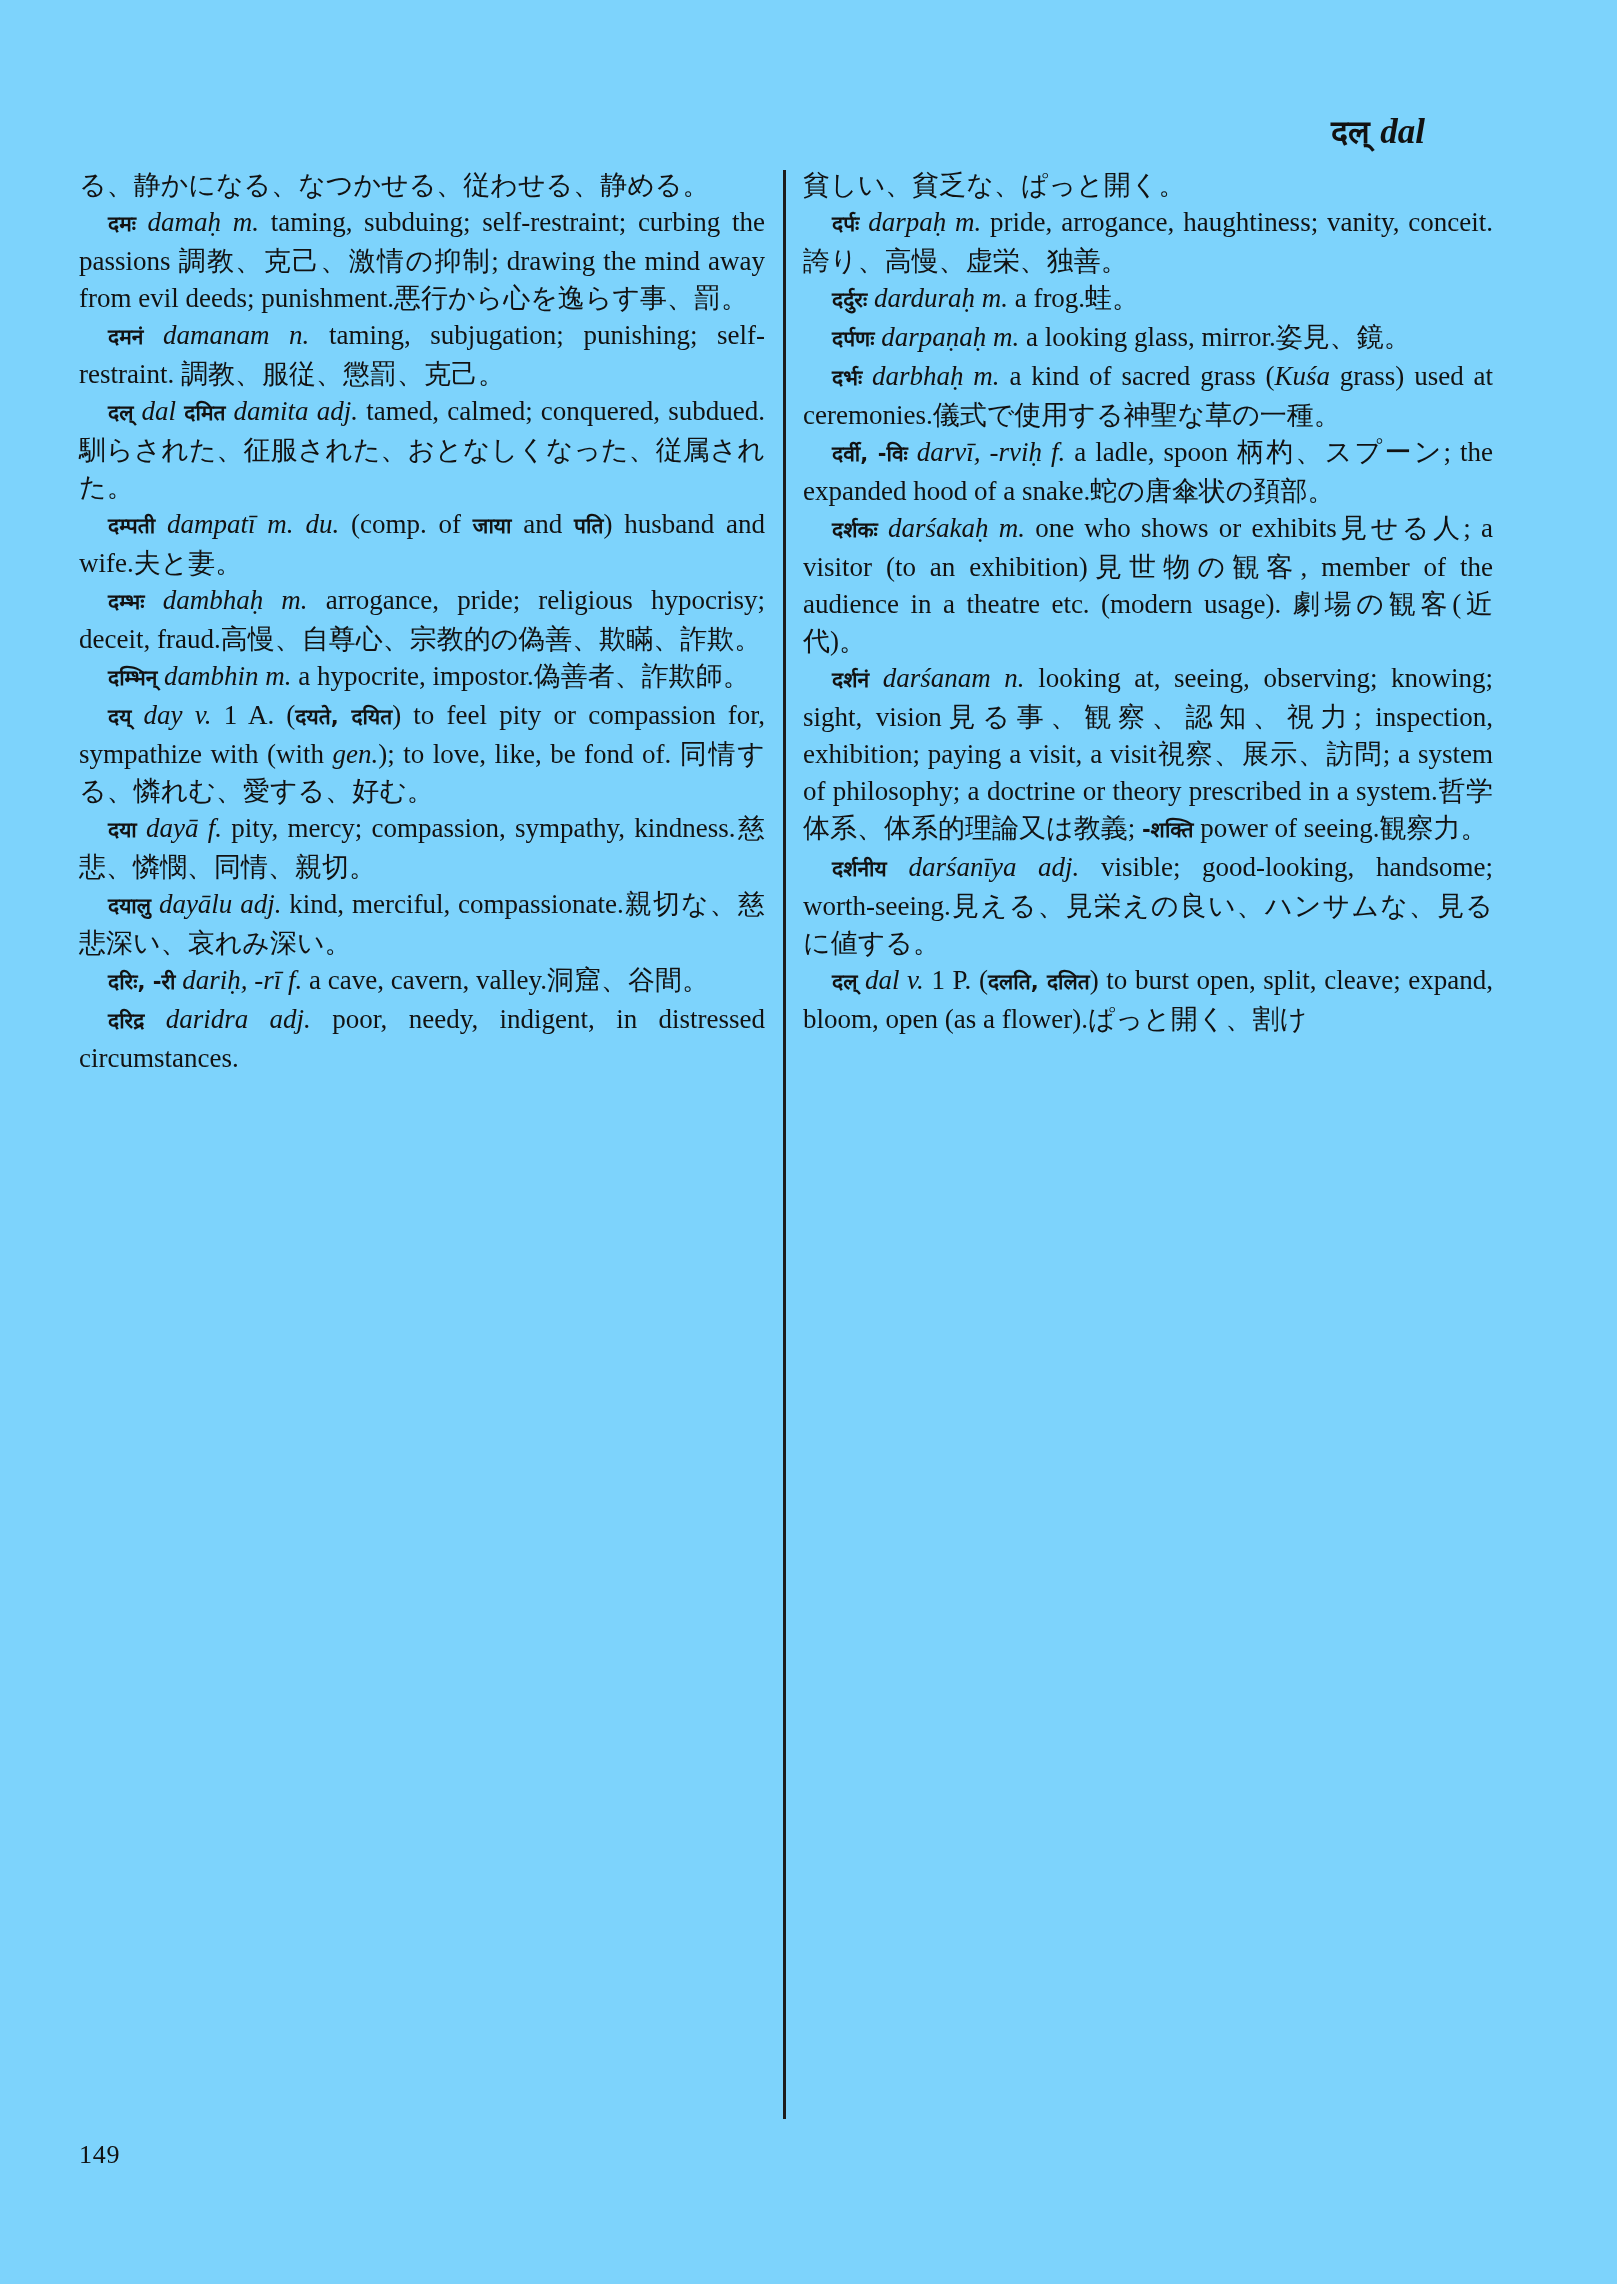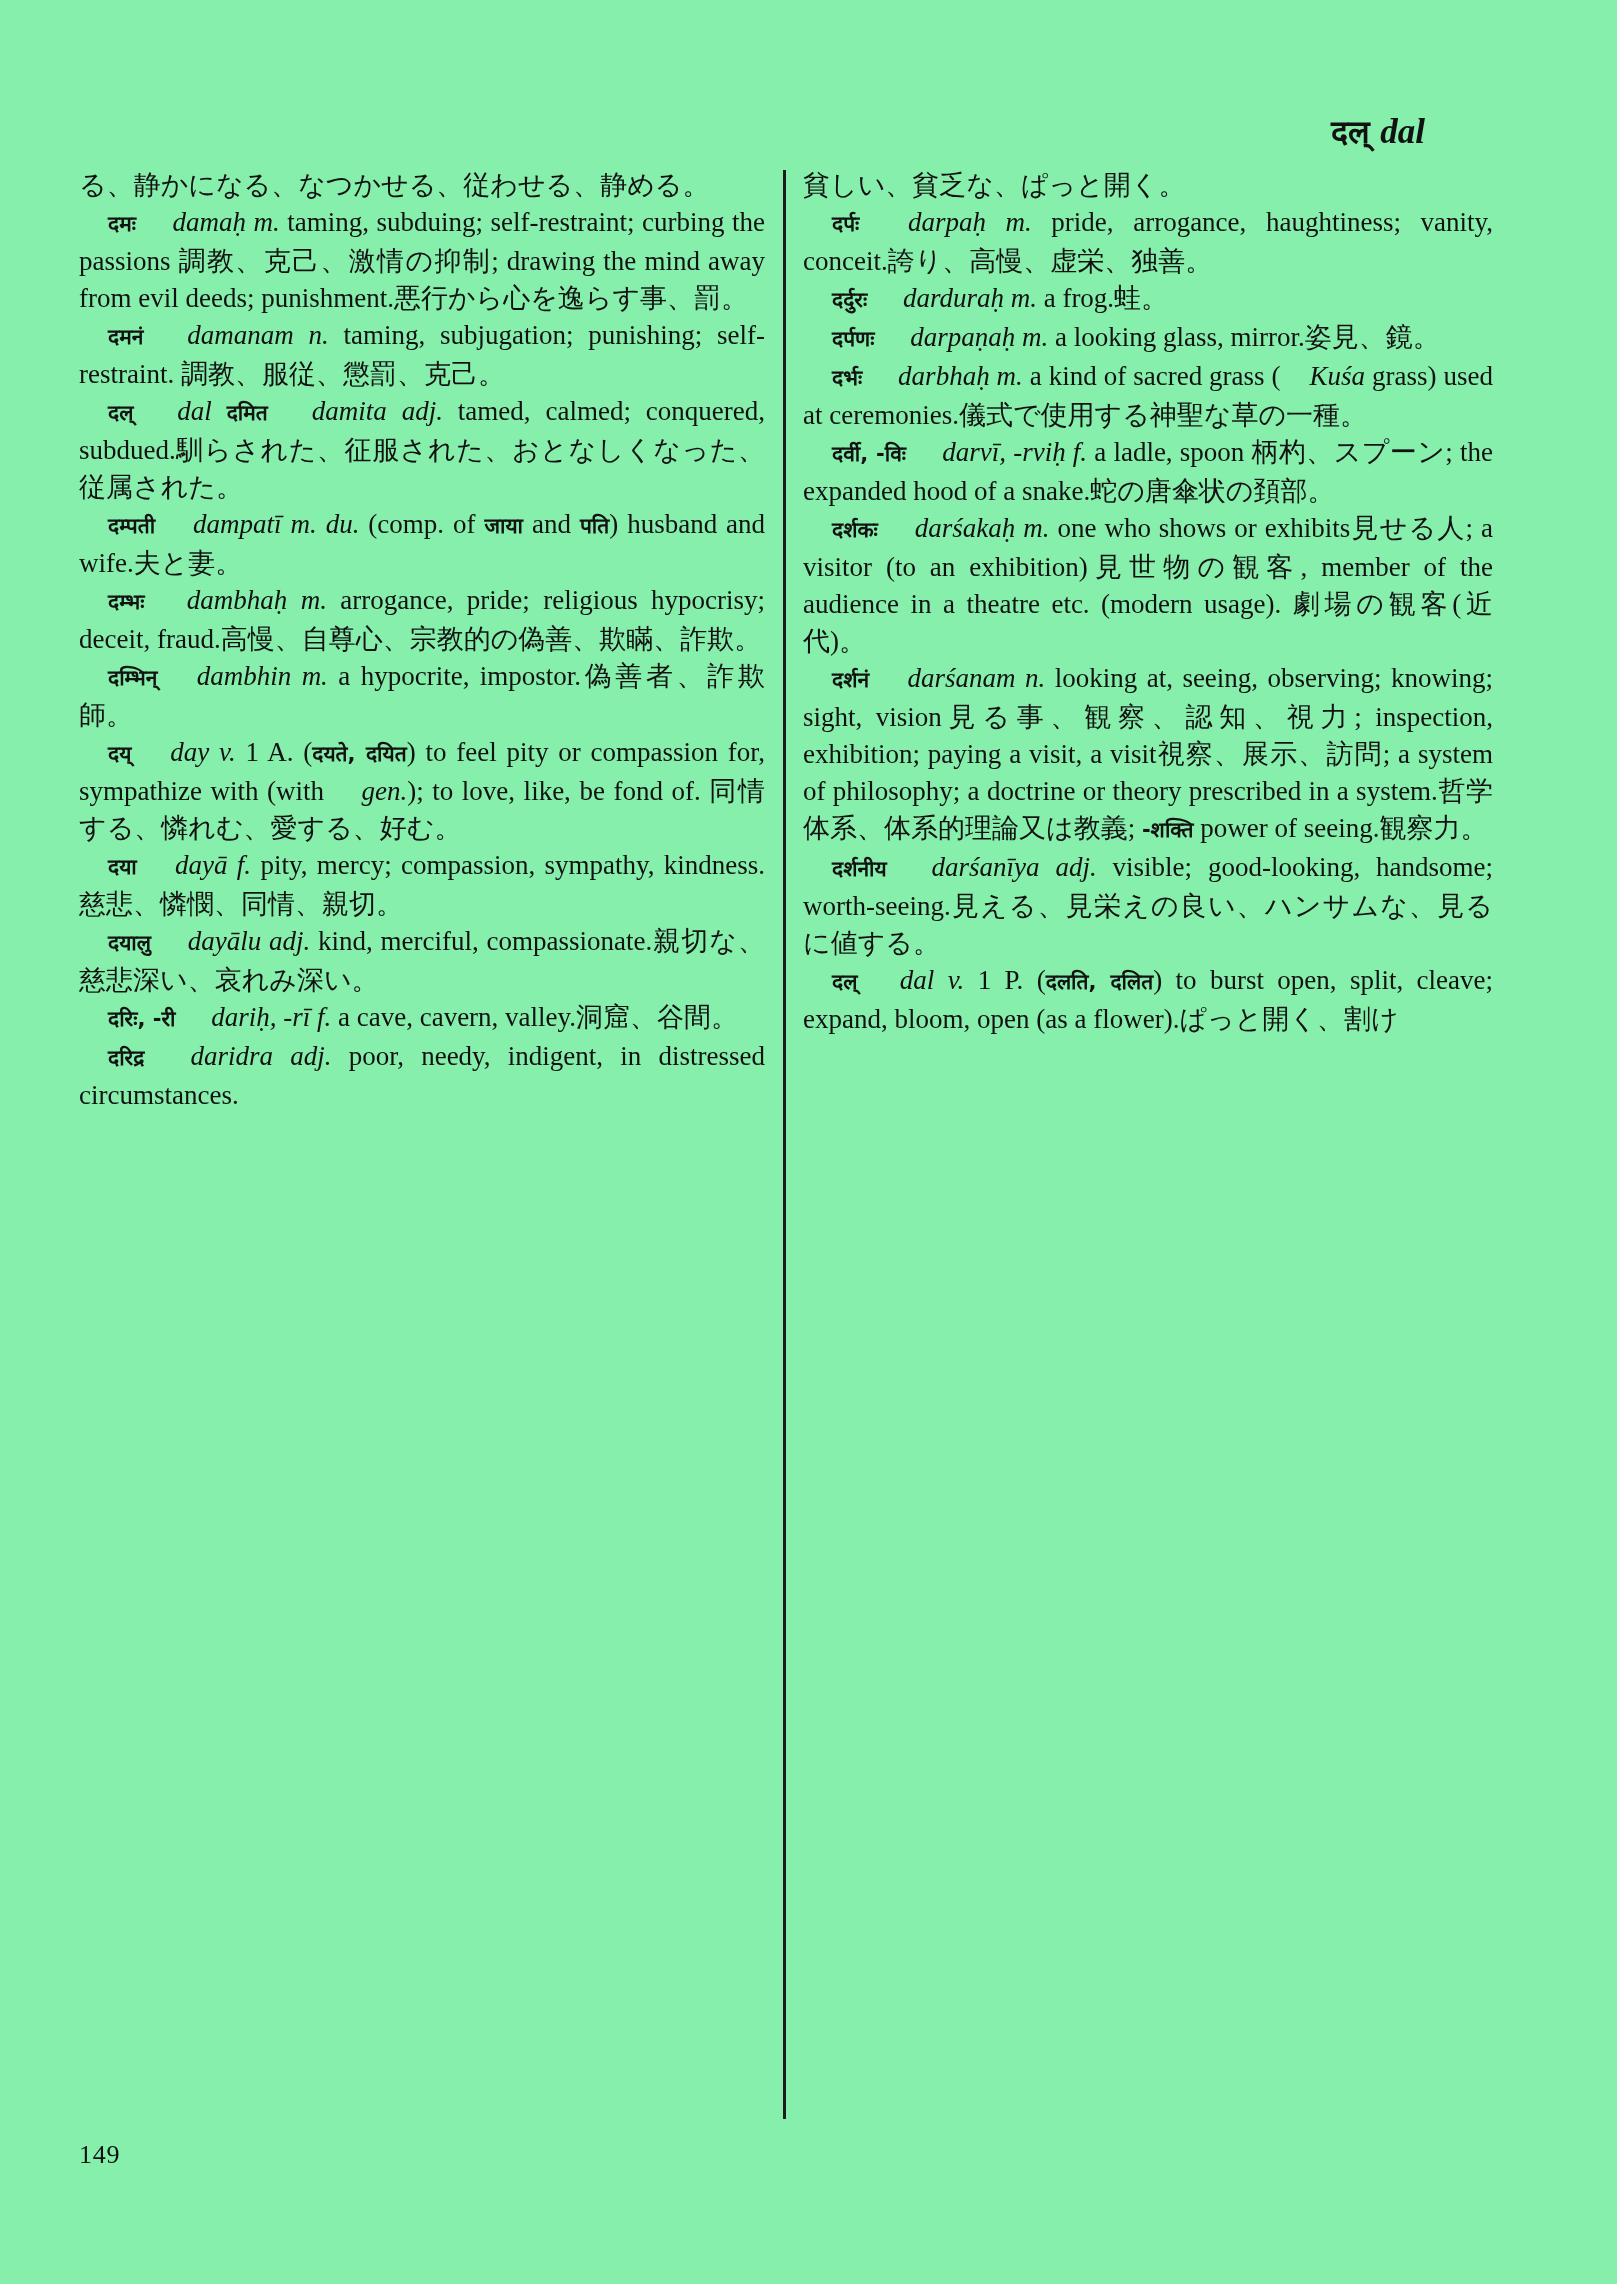--- a/index.html
+++ b/index.html
@@ -2,21 +2,21 @@
 <html style="font-size:12px"><head>
 <meta charset="utf-8">
 <style>
   * { box-sizing: border-box; }
   html, body { margin: 0; padding: 0; background: #e9e8e4; }
   .page {
     position: relative;
     width: 1617px;
     height: 2284px;
     margin: 0 auto;
-    background: #86efac;
+    background: #7dd3fc;
     color: #121212;
     font-family: "Liberation Serif", serif;
     font-size: 27px;
     line-height: 37px;
     overflow: hidden;
   }
   .running-head {
     position: absolute;
     top: 112px;
     left: 79px;
@@ -59,21 +59,21 @@
     text-indent: 29px;
     text-align: justify;
   }
   .entry.cont { text-indent: 0; }
   .seg-d {
     font-family: "DejaVu Sans", sans-serif;
     font-weight: 700;
     font-style: normal;
     font-size: 21px;
   }
-  .seg-i { font-style: italic; margin-left: 29px; }
+  .seg-i { font-style: italic; }
   .seg-r { font-style: normal; }
   .page-number {
     position: absolute;
     top: 2136px;
     left: 79px;
     right: 124px;
     font-size: 26px;
     letter-spacing: 0.8px;
   }
 </style>

